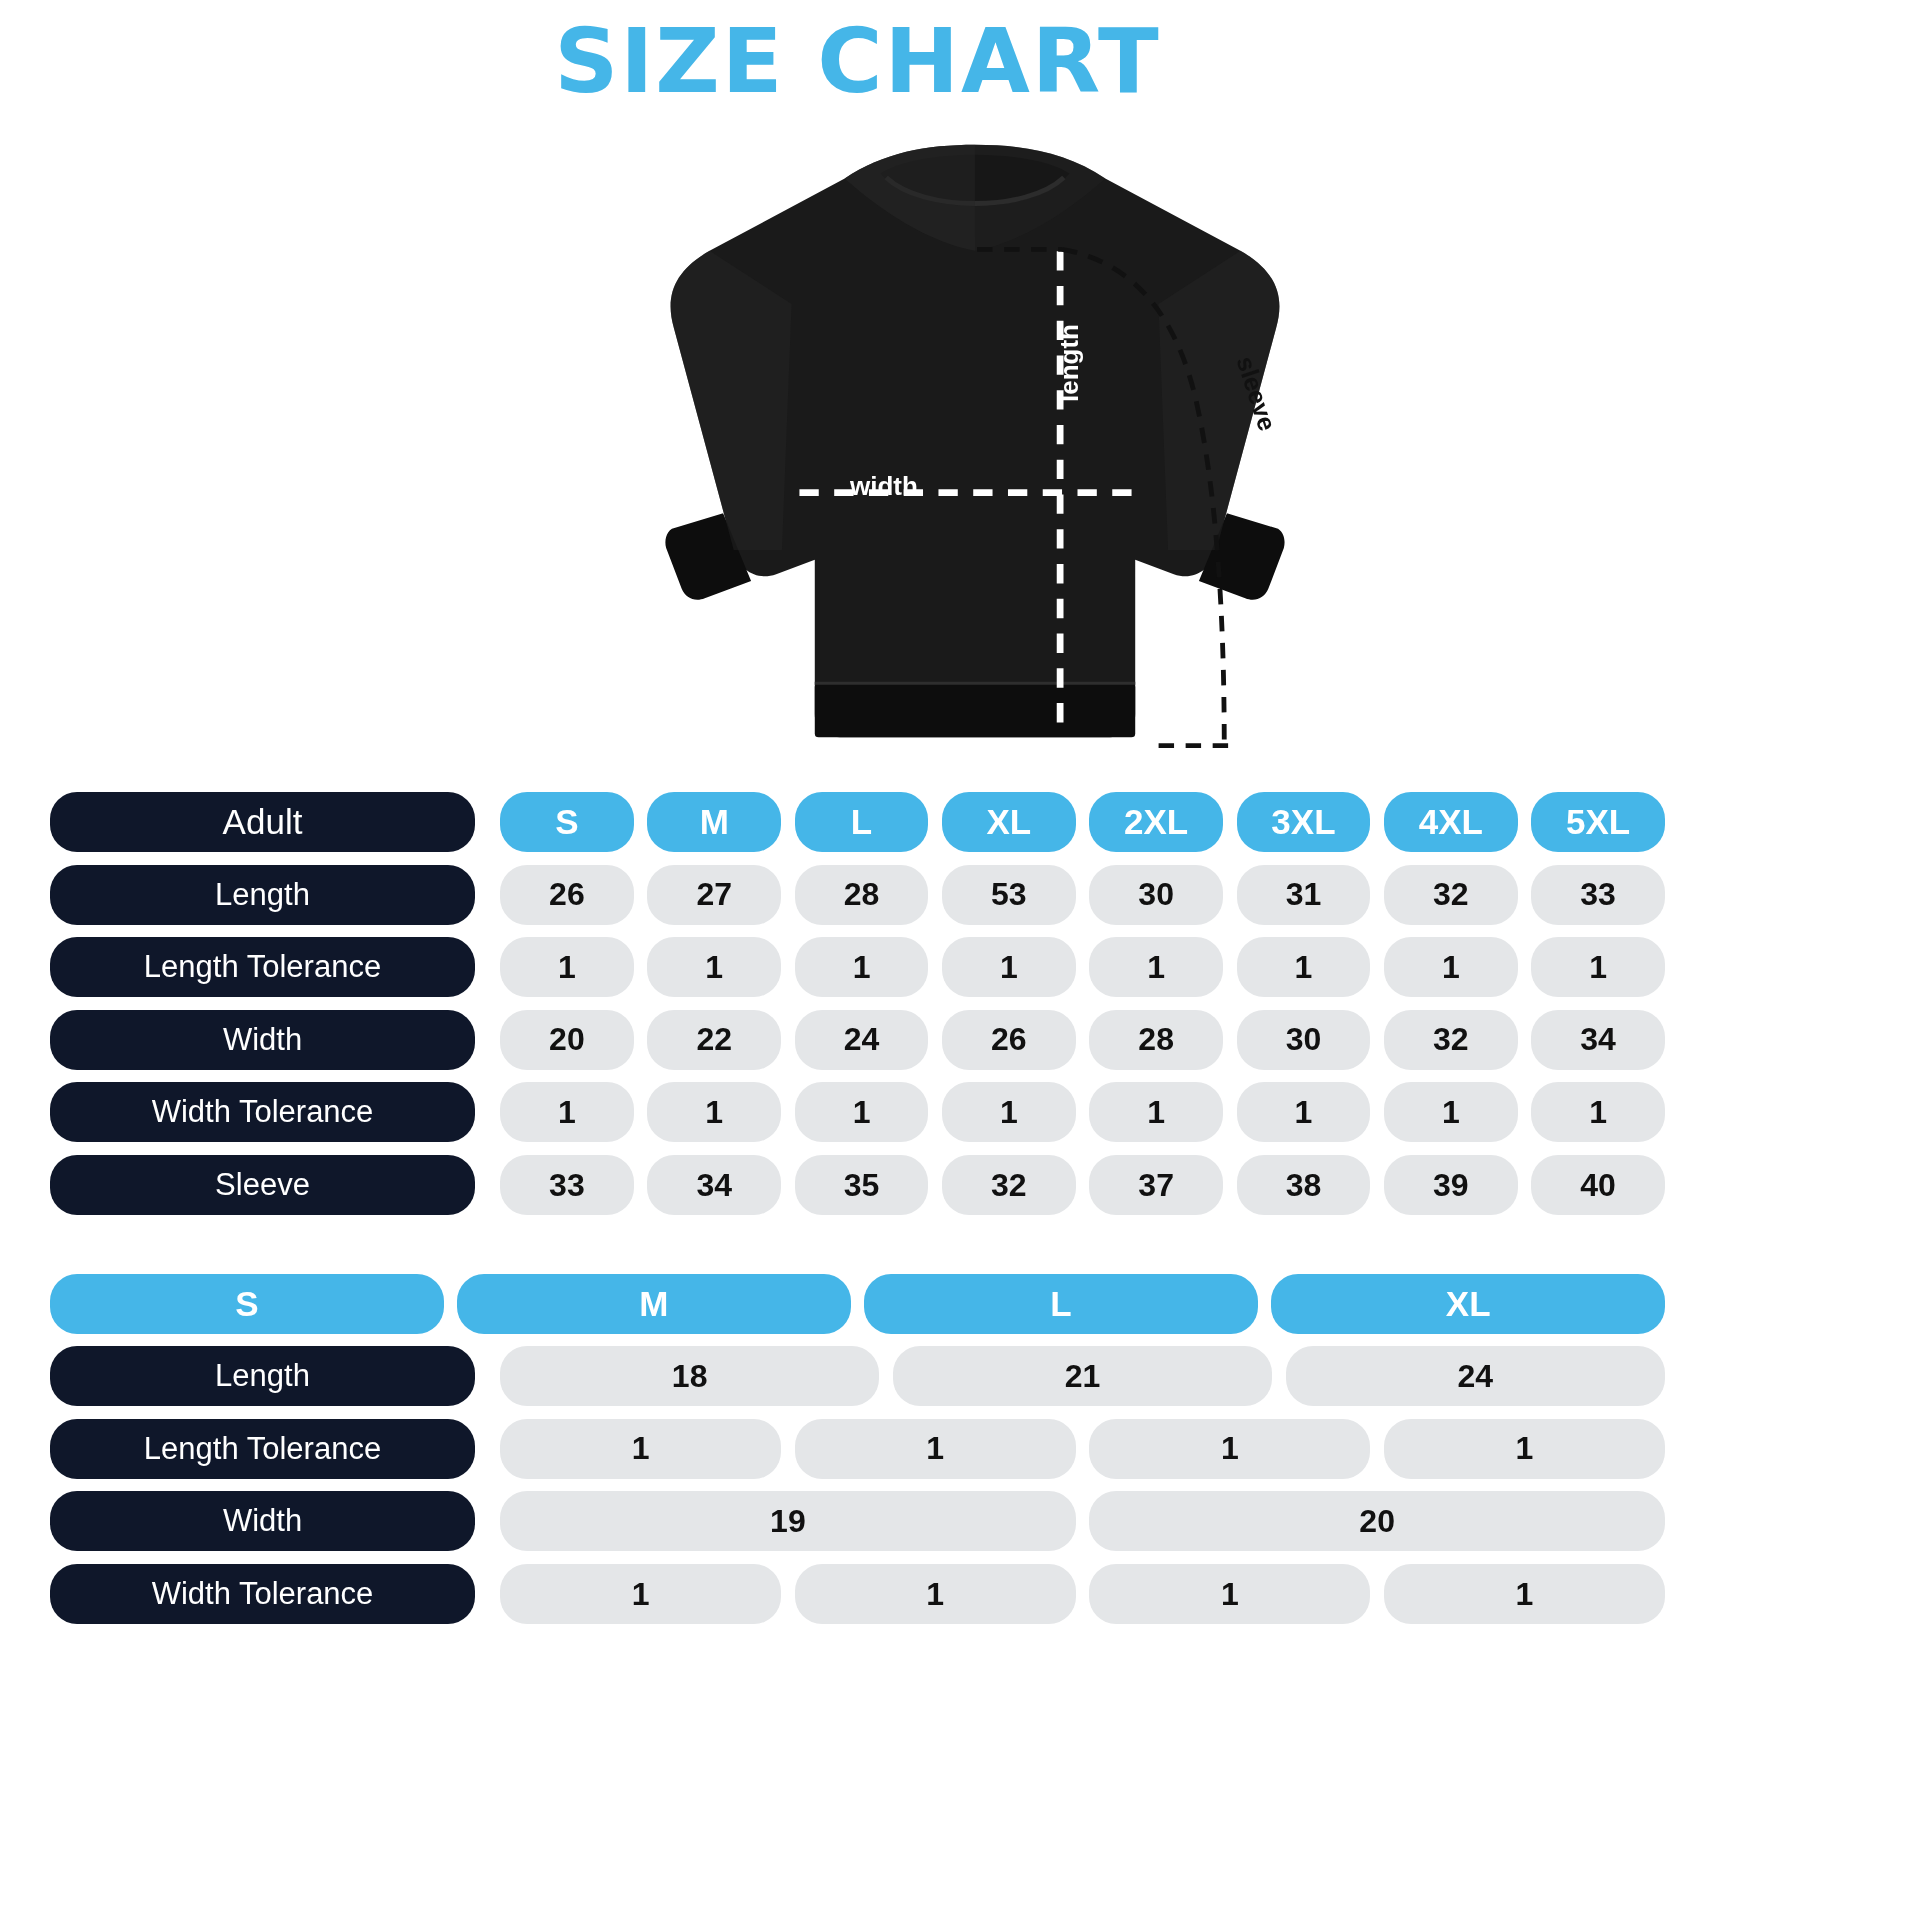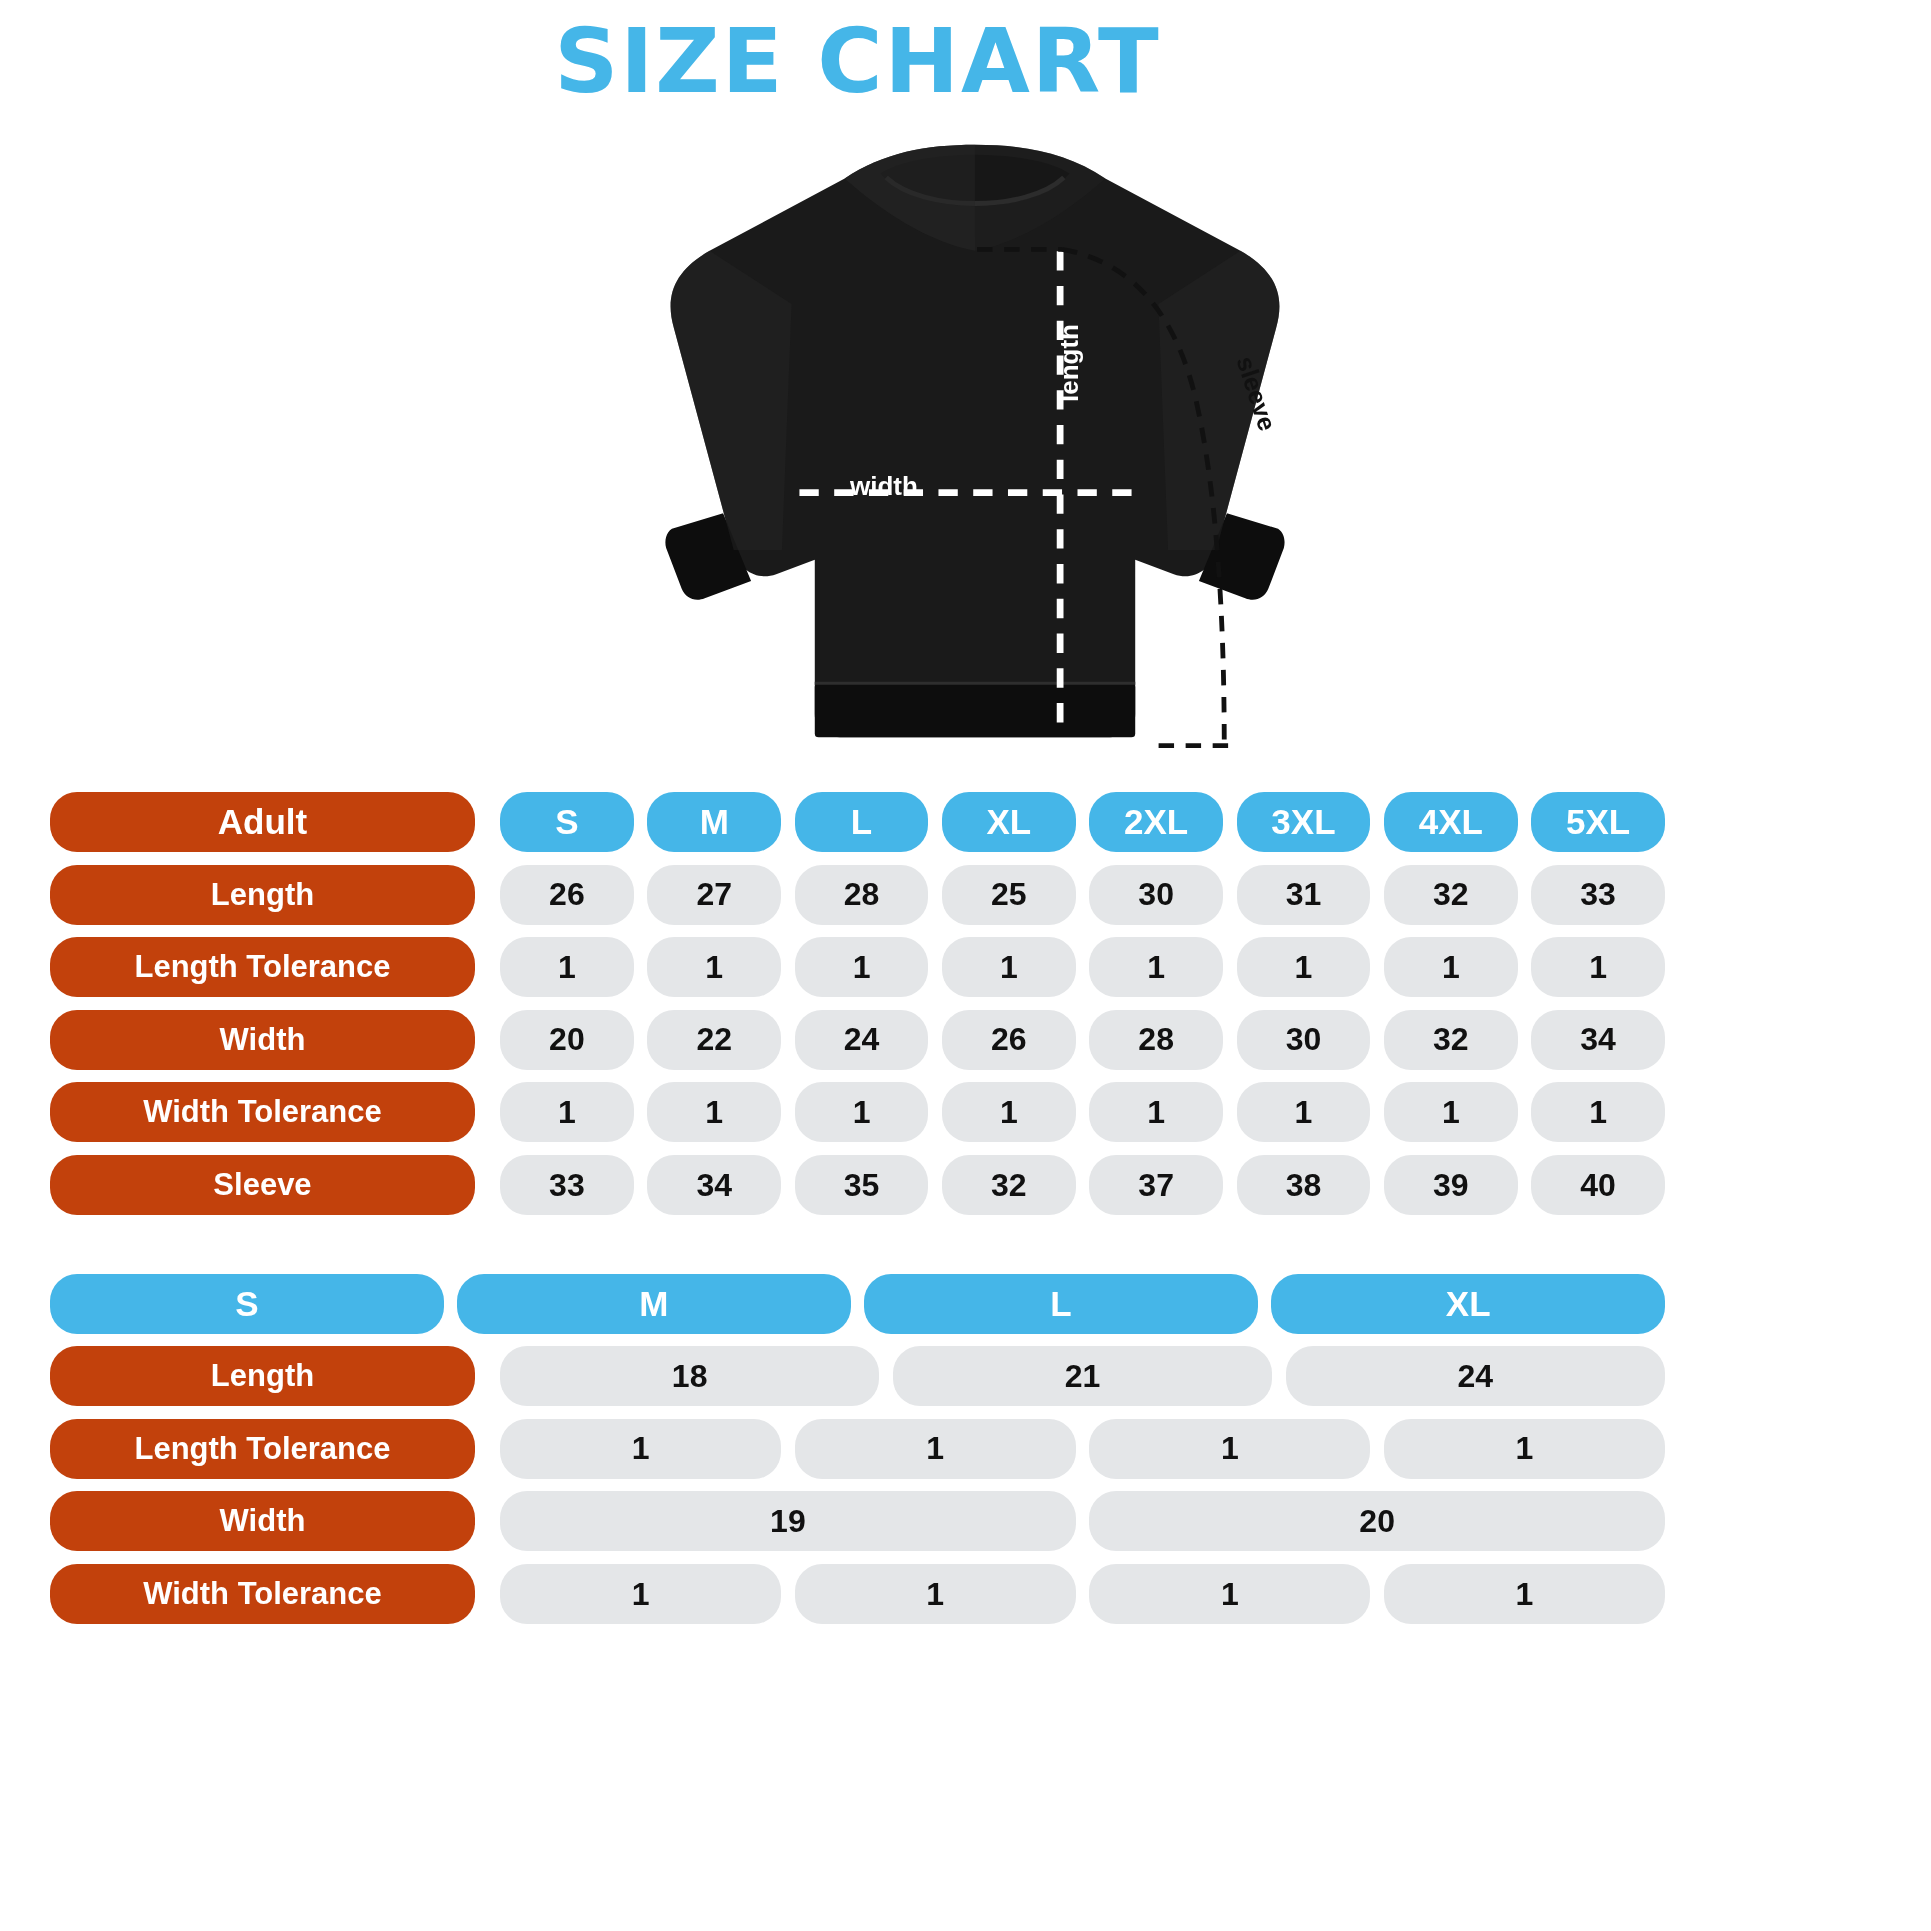--- a/index.html
+++ b/index.html
@@ -82,23 +82,23 @@
     border-radius: 27px;
     display: flex;
     align-items: center;
     justify-content: center;
     height: 60px;
     box-sizing: border-box;
   }
   .label-cell {
     width: 425px;
     flex: 0 0 425px;
-    background: #c2410c;
+    background: #0f172a;
     color: #ffffff;
-    font-weight: bold;
+    font-weight: normal;
     font-size: 31px;
     margin-right: 25px;
   }
   .label-cell.header { font-size: 35px; }
   .data-cell {
     flex: 1 1 0;
     background: #e4e6e8;
     color: #111111;
     font-weight: bold;
     font-size: 32px;
@@ -197,21 +197,21 @@
       <div class="cell data-cell header">3XL</div>
       <div class="cell data-cell header">4XL</div>
       <div class="cell data-cell header">5XL</div>
     </div>
 
     <div class="row">
       <div class="cell label-cell">Length</div>
       <div class="cell data-cell">26</div>
       <div class="cell data-cell">27</div>
       <div class="cell data-cell">28</div>
-      <div class="cell data-cell">25</div>
+      <div class="cell data-cell">53</div>
       <div class="cell data-cell">30</div>
       <div class="cell data-cell">31</div>
       <div class="cell data-cell">32</div>
       <div class="cell data-cell">33</div>
     </div>
 
     <div class="row">
       <div class="cell label-cell">Length Tolerance</div>
       <div class="cell data-cell">1</div>
       <div class="cell data-cell">1</div>

